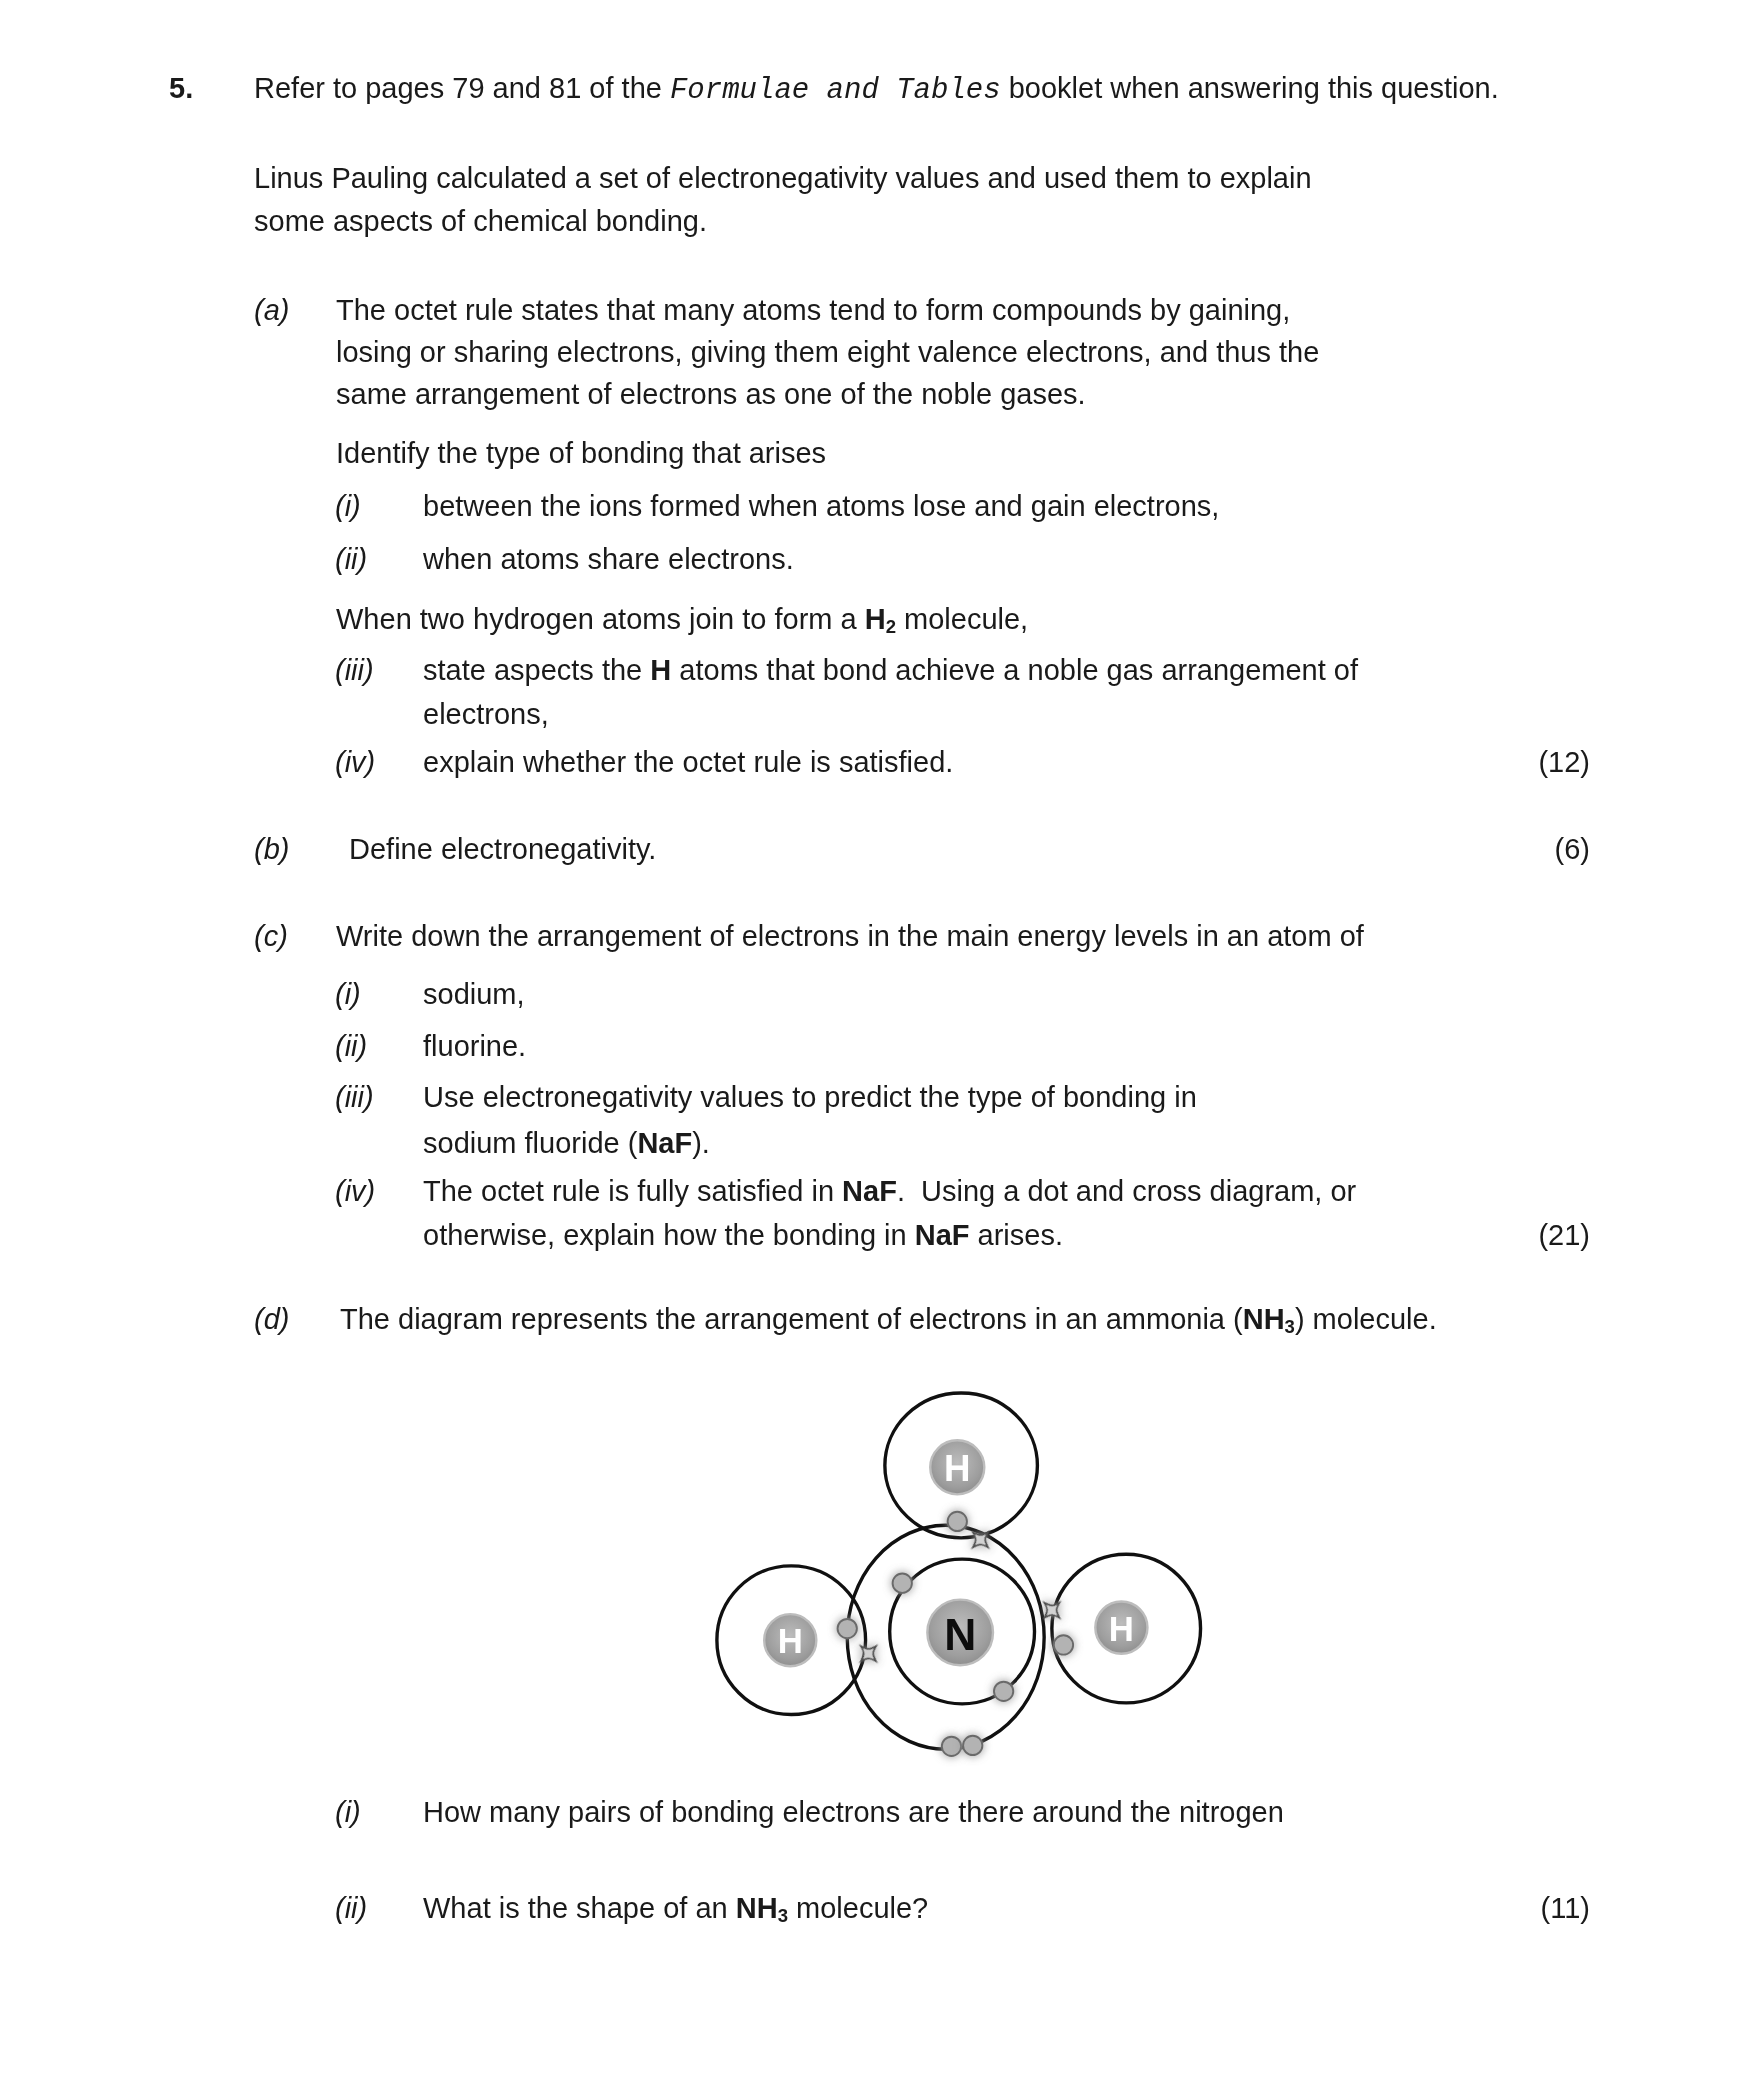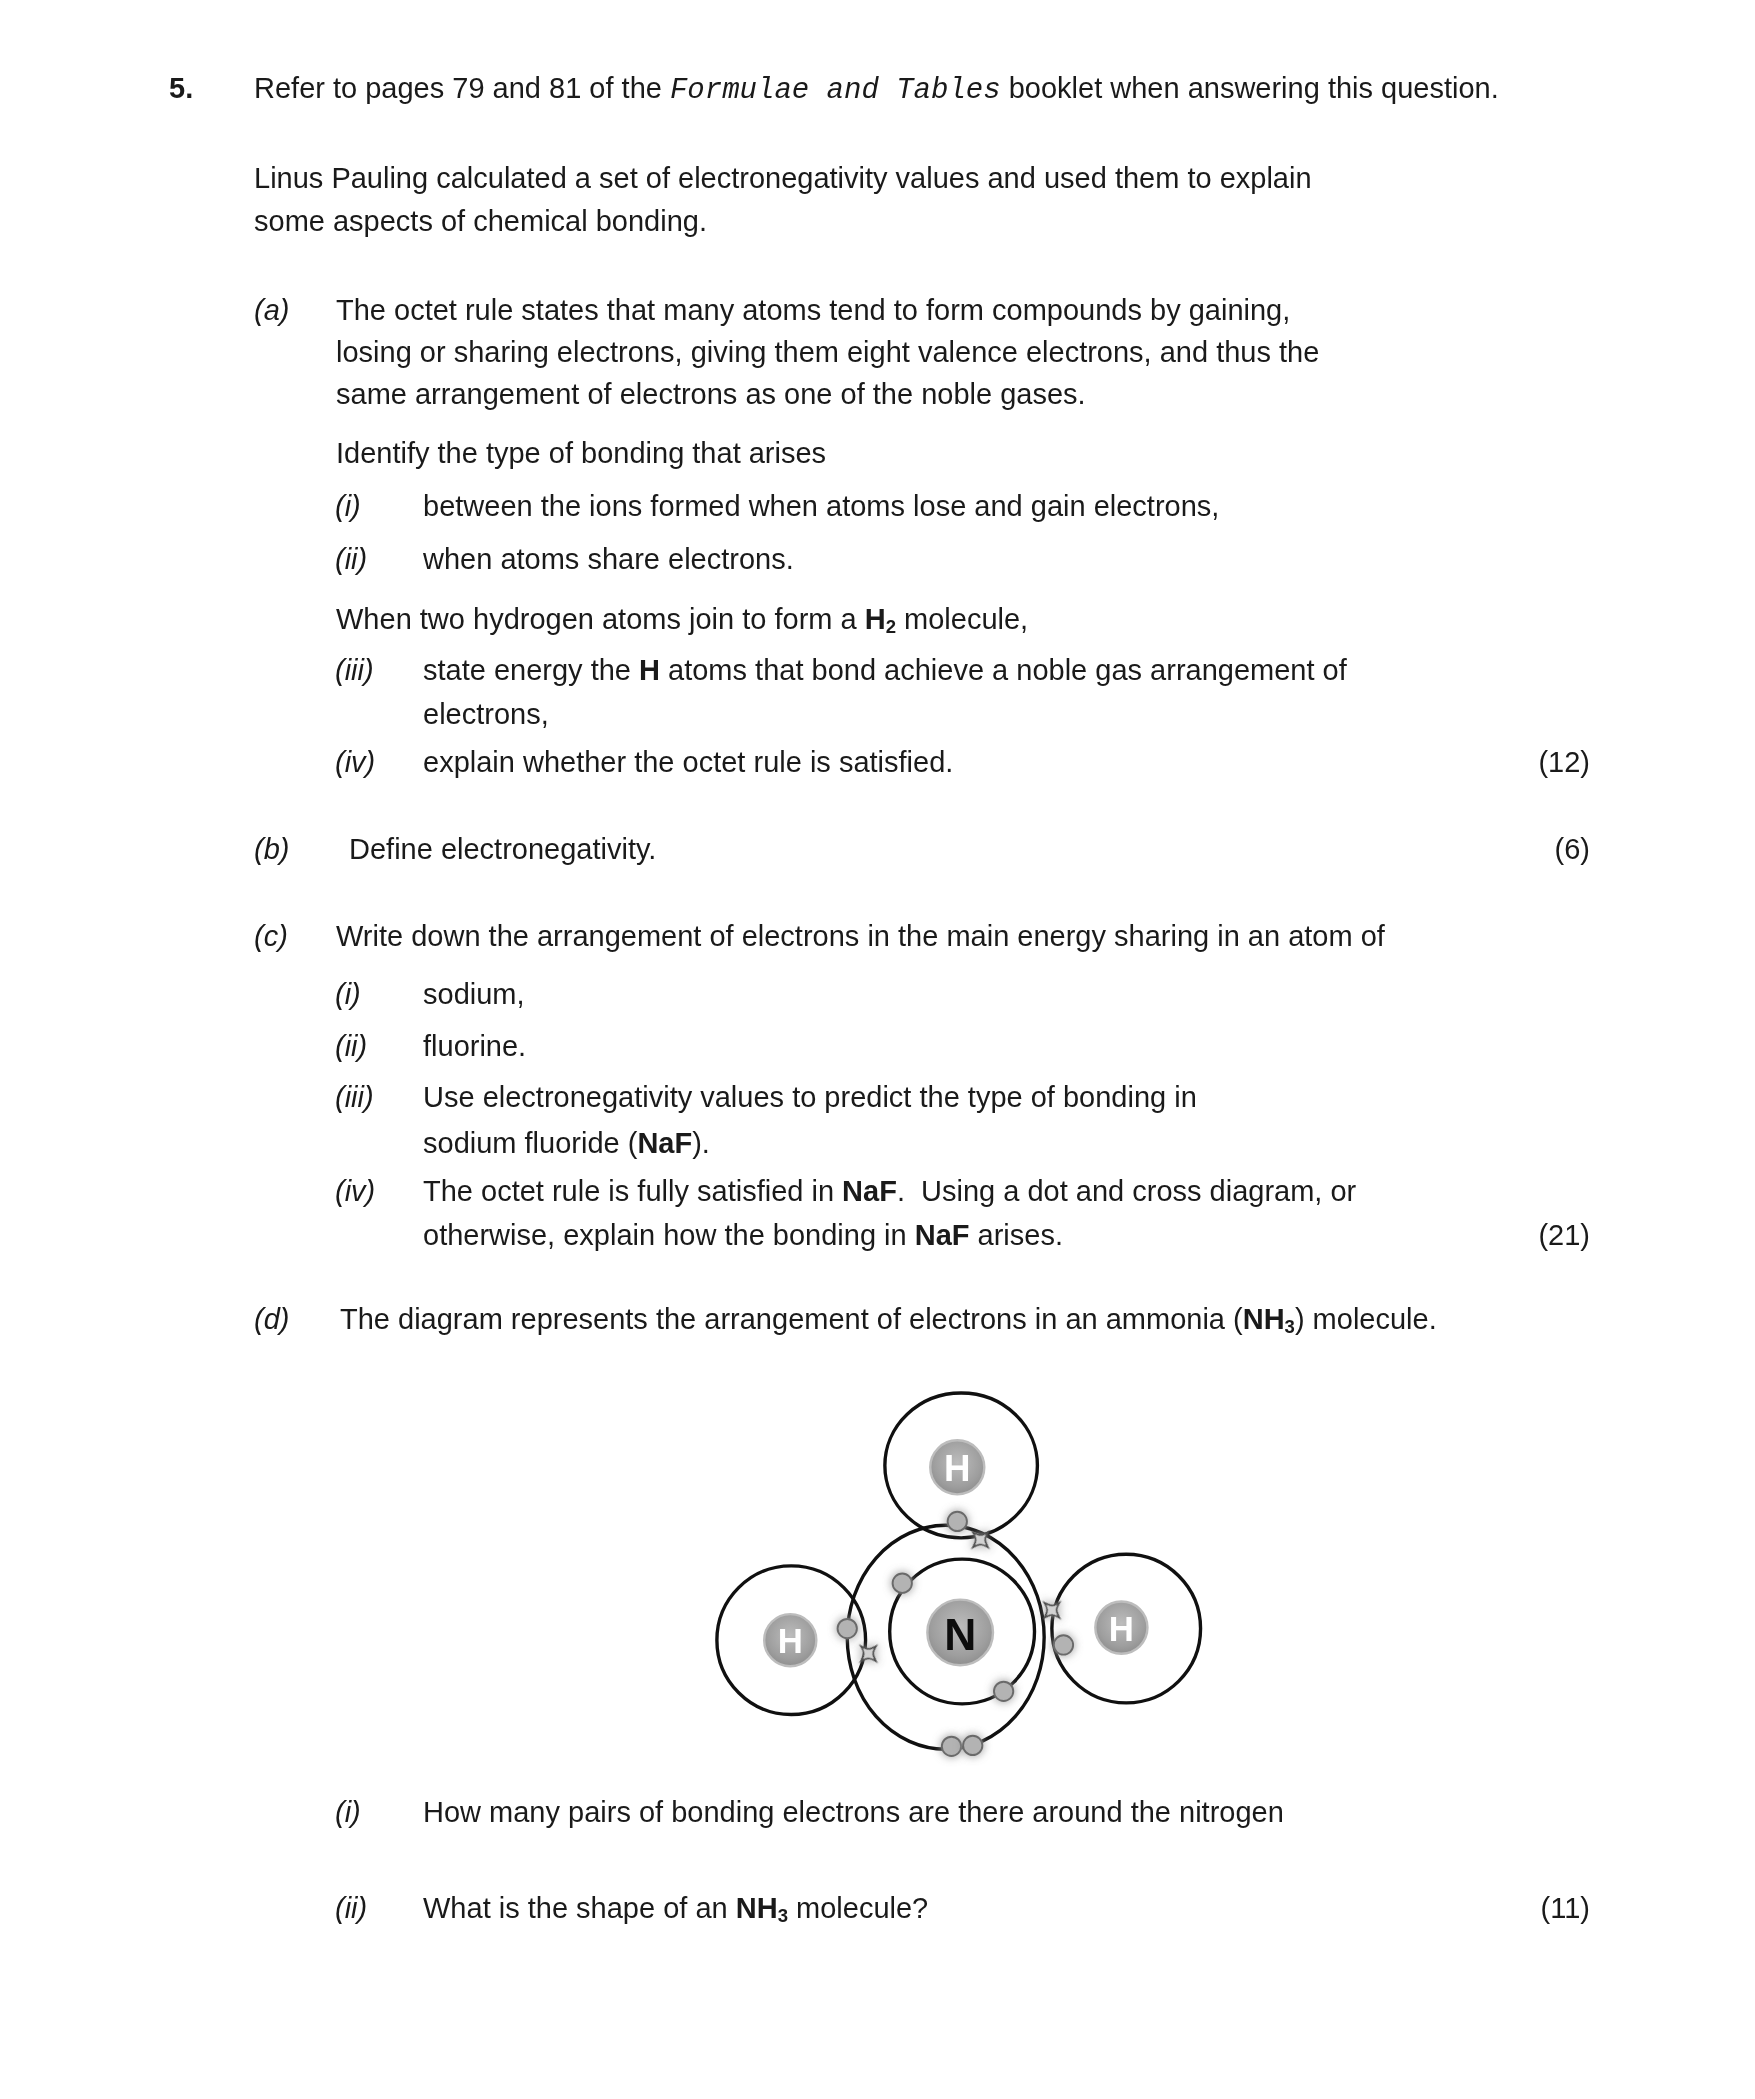--- a/index.html
+++ b/index.html
@@ -76,40 +76,40 @@
   </div>
   <div class="row" style="top:543px">
     <span class="rm">(ii)</span>
     <span class="rt"><span>when atoms share electrons.</span></span>
   </div>
   <div class="row" style="top:603px">
     <span class="l2"><span>When two hydrogen atoms join to form a </span><span class="b">H</span><span class="b sub">2</span><span> molecule,</span></span>
   </div>
   <div class="row" style="top:654px">
     <span class="rm">(iii)</span>
-    <span class="rt"><span>state energy the </span><span class="b">H</span><span> atoms that bond achieve a noble gas arrangement of</span></span>
+    <span class="rt"><span>state aspects the </span><span class="b">H</span><span> atoms that bond achieve a noble gas arrangement of</span></span>
   </div>
   <div class="row" style="top:698px">
     <span class="rt"><span>electrons,</span></span>
   </div>
   <div class="row" style="top:746px">
     <span class="rm">(iv)</span>
     <span class="rt"><span>explain whether the octet rule is satisfied.</span></span>
     <span class="mk">(12)</span>
   </div>
 
   <div class="row" style="top:833px">
     <span class="lm">(b)</span>
     <span class="l2b"><span>Define electronegativity.</span></span>
     <span class="mk">(6)</span>
   </div>
 
   <div class="row" style="top:920px">
     <span class="lm">(c)</span>
-    <span class="l2"><span>Write down the arrangement of electrons in the main energy sharing in an atom of</span></span>
+    <span class="l2"><span>Write down the arrangement of electrons in the main energy levels in an atom of</span></span>
   </div>
   <div class="row" style="top:978px">
     <span class="rm">(i)</span>
     <span class="rt"><span>sodium,</span></span>
   </div>
   <div class="row" style="top:1030px">
     <span class="rm">(ii)</span>
     <span class="rt"><span>fluorine.</span></span>
   </div>
   <div class="row" style="top:1081px">

